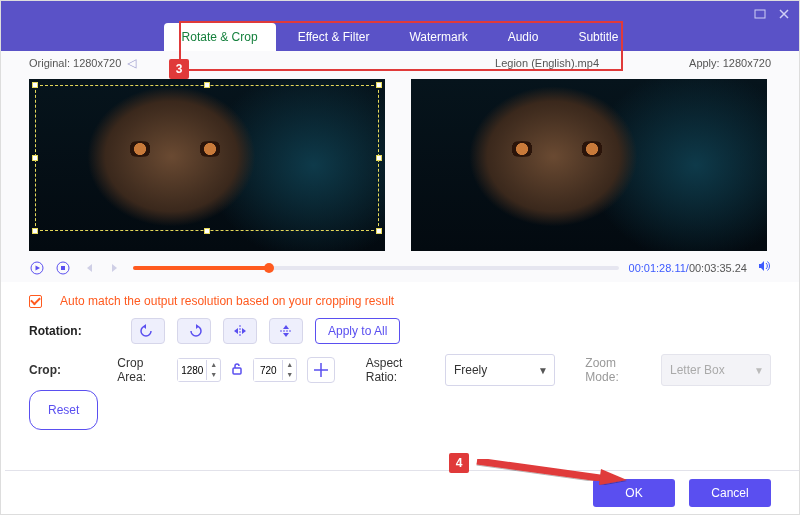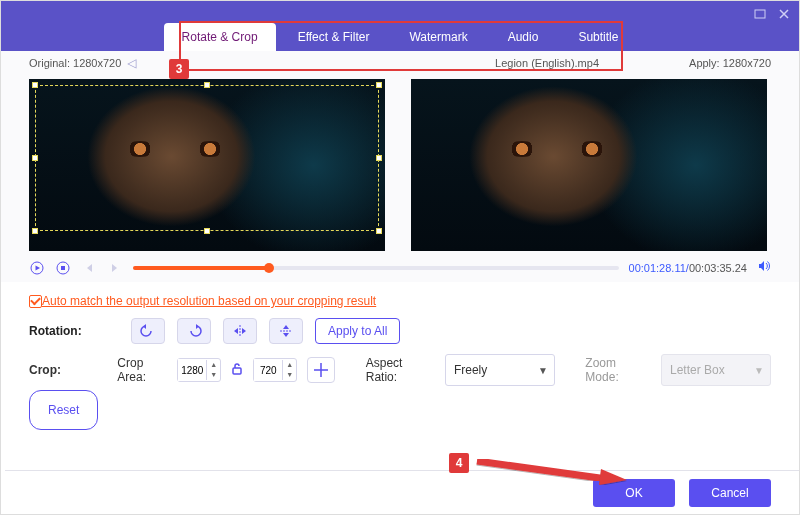--- a/index.html
+++ b/index.html
@@ -26,21 +26,21 @@
   }
   .win-controls { position: absolute; right: 8px; top: 6px; display: flex; gap: 10px; }
   .win-btn { width: 14px; height: 14px; display: flex; align-items: center; justify-content: center; color: #d0cff5; font-size: 14px; cursor: pointer; }
   .tabs {
     display: flex; justify-content: center; align-items: flex-end; height: 50px; padding-top: 18px;
   }
   .tab {
     padding: 7px 18px 7px; font-size: 12px; color: #ffffff; cursor: pointer;
     border-radius: 4px 4px 0 0; margin: 0 2px;
   }
-  .tab.active { background: #fff; color: #701a75; }
+  .tab.active { background: #fff; color: #15803d; }
   
   .anno3-box {
     position: absolute; left: 178px; top: 20px; width: 444px; height: 50px;
     border: 2px solid var(--red); pointer-events: none; z-index: 5;
   }
   .anno3-label {
     position: absolute; left: 168px; top: 58px; width: 20px; height: 20px;
     background: var(--red); color: #fff; font-size: 12px; font-weight: bold;
     display: flex; align-items: center; justify-content: center; border-radius: 2px; z-index: 6;
   }
@@ -91,21 +91,21 @@
   .progress {
     flex:1; height:4px; background:#e6e6f0; position:relative; border-radius:2px;
   }
   .progress .fill { position:absolute; left:0; top:0; bottom:0; width:28%; background:var(--orange); border-radius:2px; }
   .progress .thumb { position:absolute; left:28%; top:50%; width:10px; height:10px; margin:-5px 0 0 -5px; background:var(--orange); border-radius:50%; }
   .time { color:#3d5afe; font-size:11px; white-space:nowrap; }
   .time .total{ color:#555; }
   .vol { color:#3d5afe; font-size:14px; }
   
   .panel { padding: 8px 28px 0; font-size:12px; }
-  .auto-row { display:flex; align-items:center; gap:0; color:var(--orange); margin:4px 0 10px;text-decoration:underline; }
+  .auto-row { display:flex; align-items:center; gap:18px; color:var(--orange); margin:4px 0 10px; }
   .chk { width:13px; height:13px; border:1.5px solid var(--orange); display:inline-flex; align-items:center; justify-content:center; border-radius:2px; }
   .chk::after{ content:""; width:7px; height:4px; border-left:2px solid var(--orange); border-bottom:2px solid var(--orange); transform:rotate(-45deg); margin-top:-2px; }
   .row { display:flex; align-items:center; gap:12px; margin-bottom:10px; }
   .row .label { width:90px; font-weight:bold; color:#222; }
   .icon-btn {
     width:34px; height:26px; border:1px solid #d6d6ea; border-radius:4px; background:#eeeffc;
     display:flex; align-items:center; justify-content:center; color:#5a4ff0; cursor:pointer;
   }
   .apply {
     padding:0 12px; height:26px; border:1px solid #5a4ff0; border-radius:4px; background:#fff; color:#5a4ff0;

